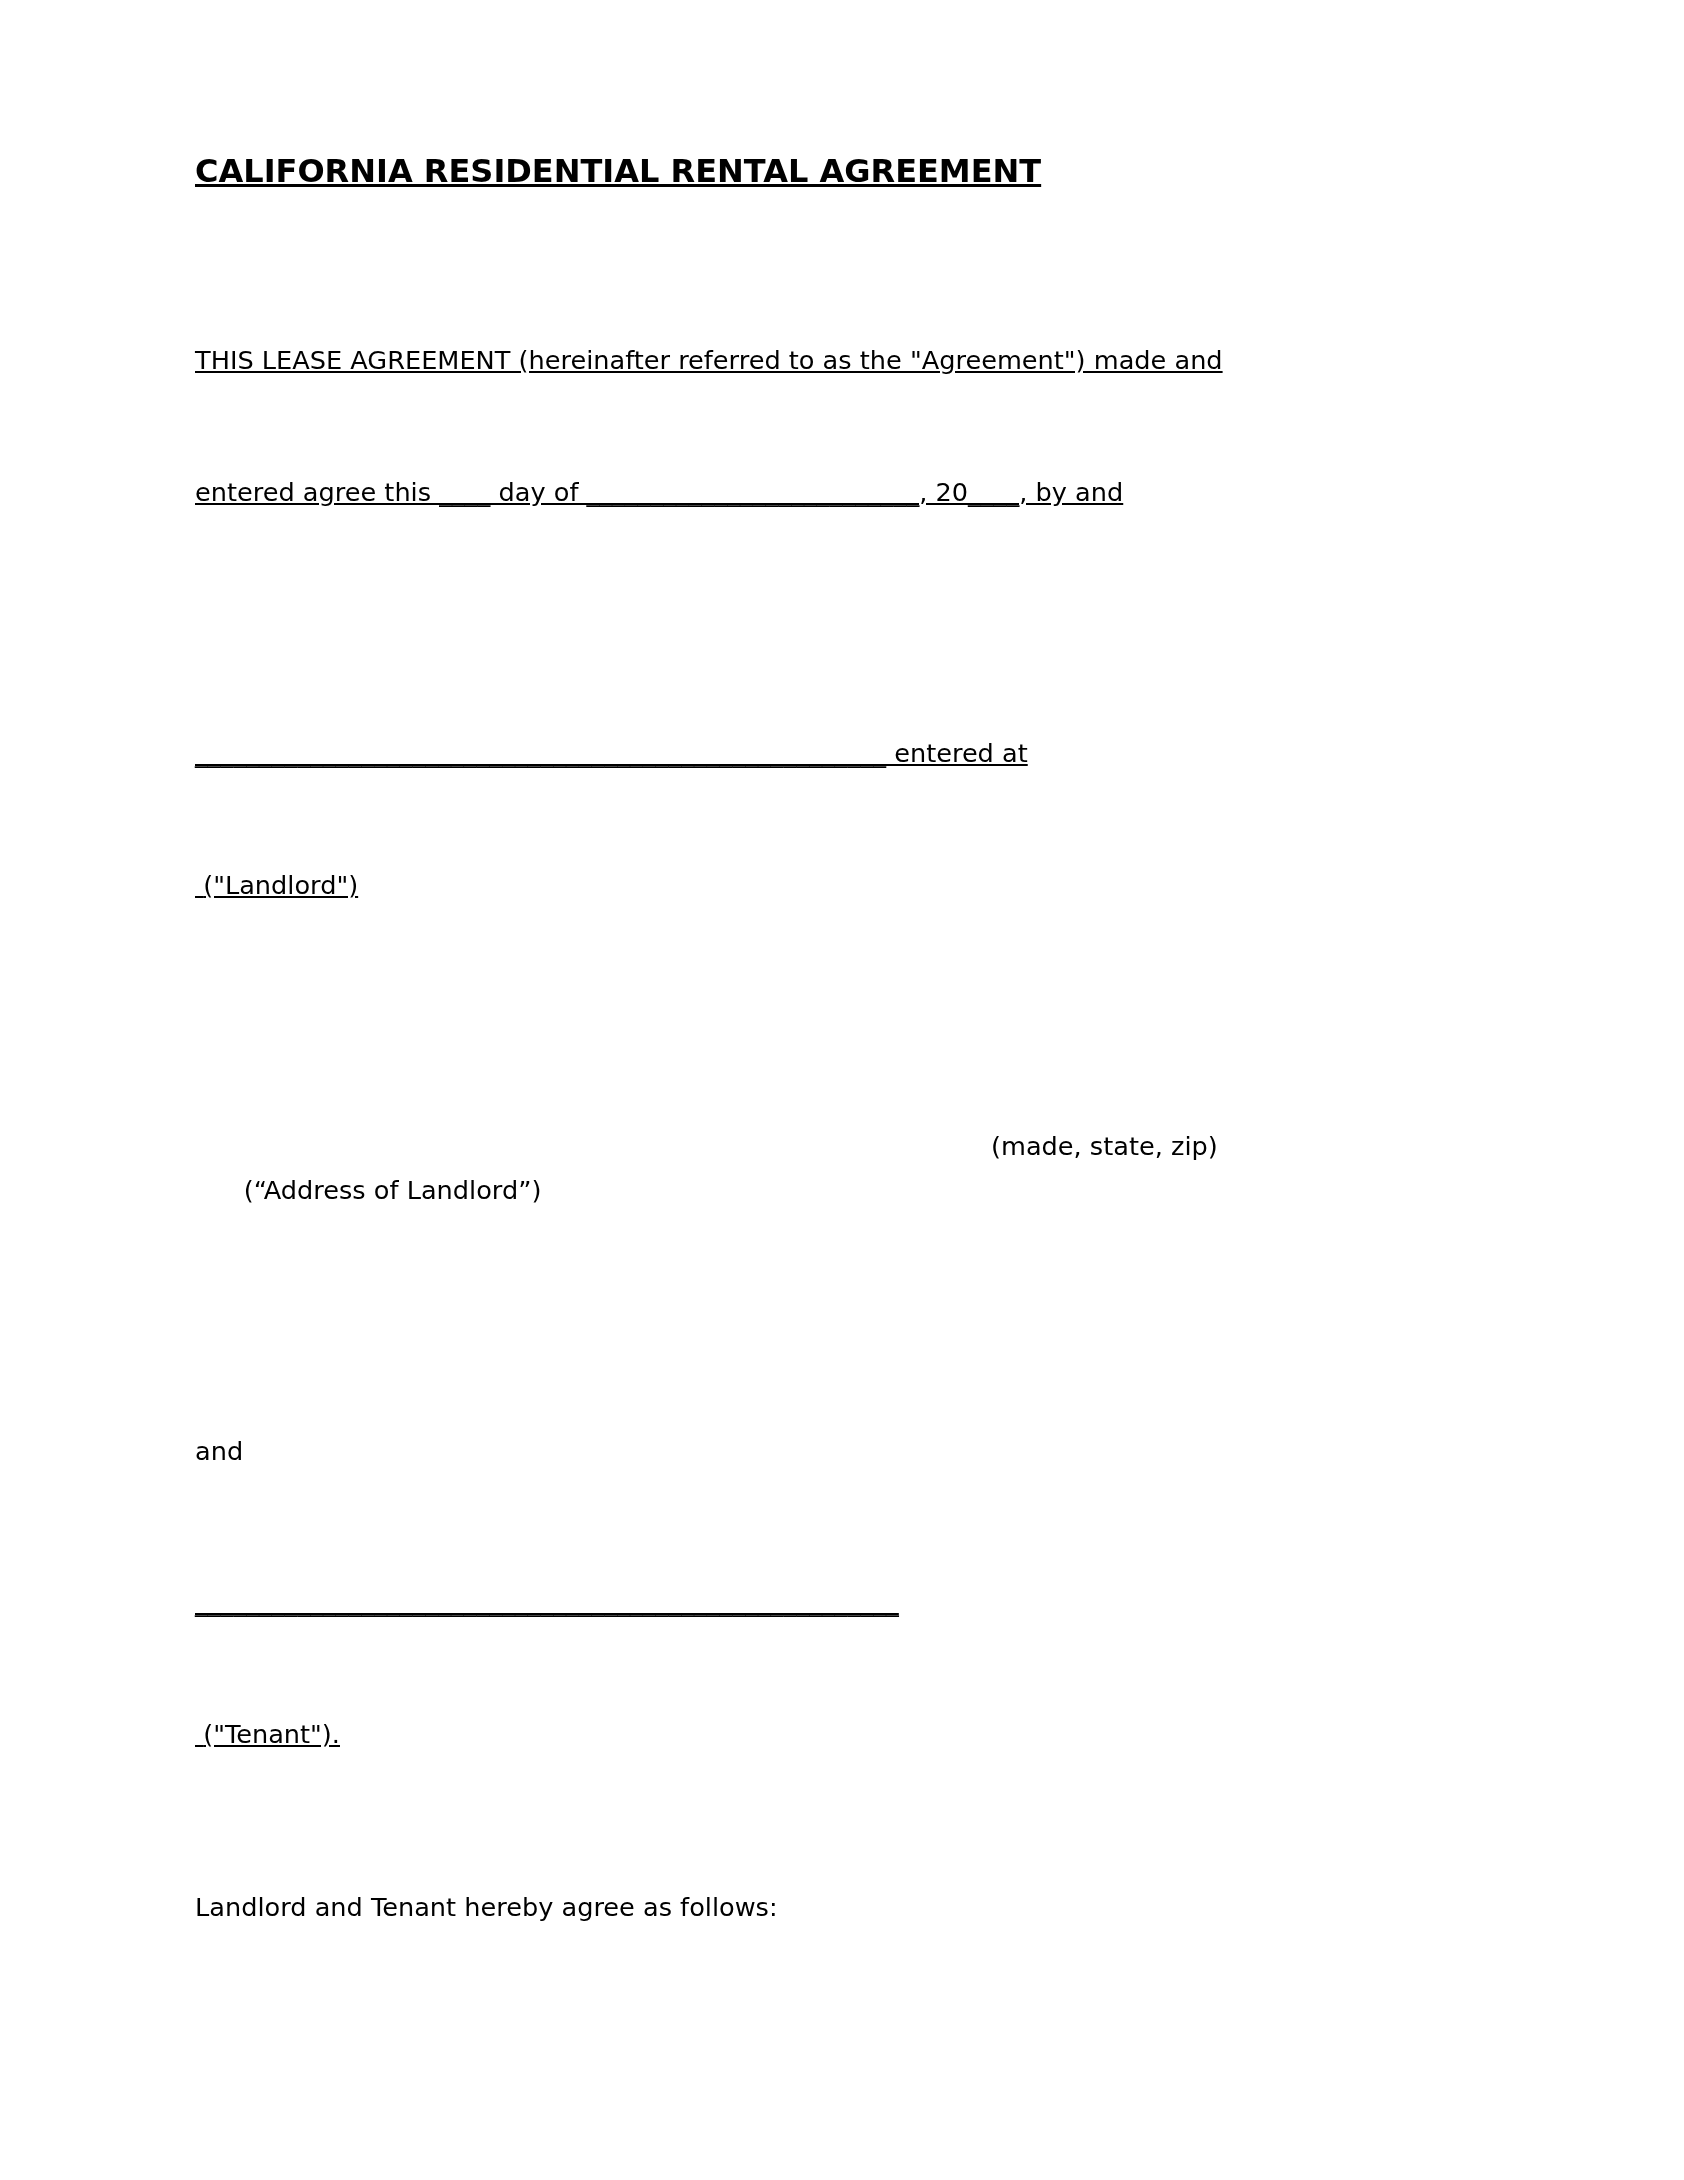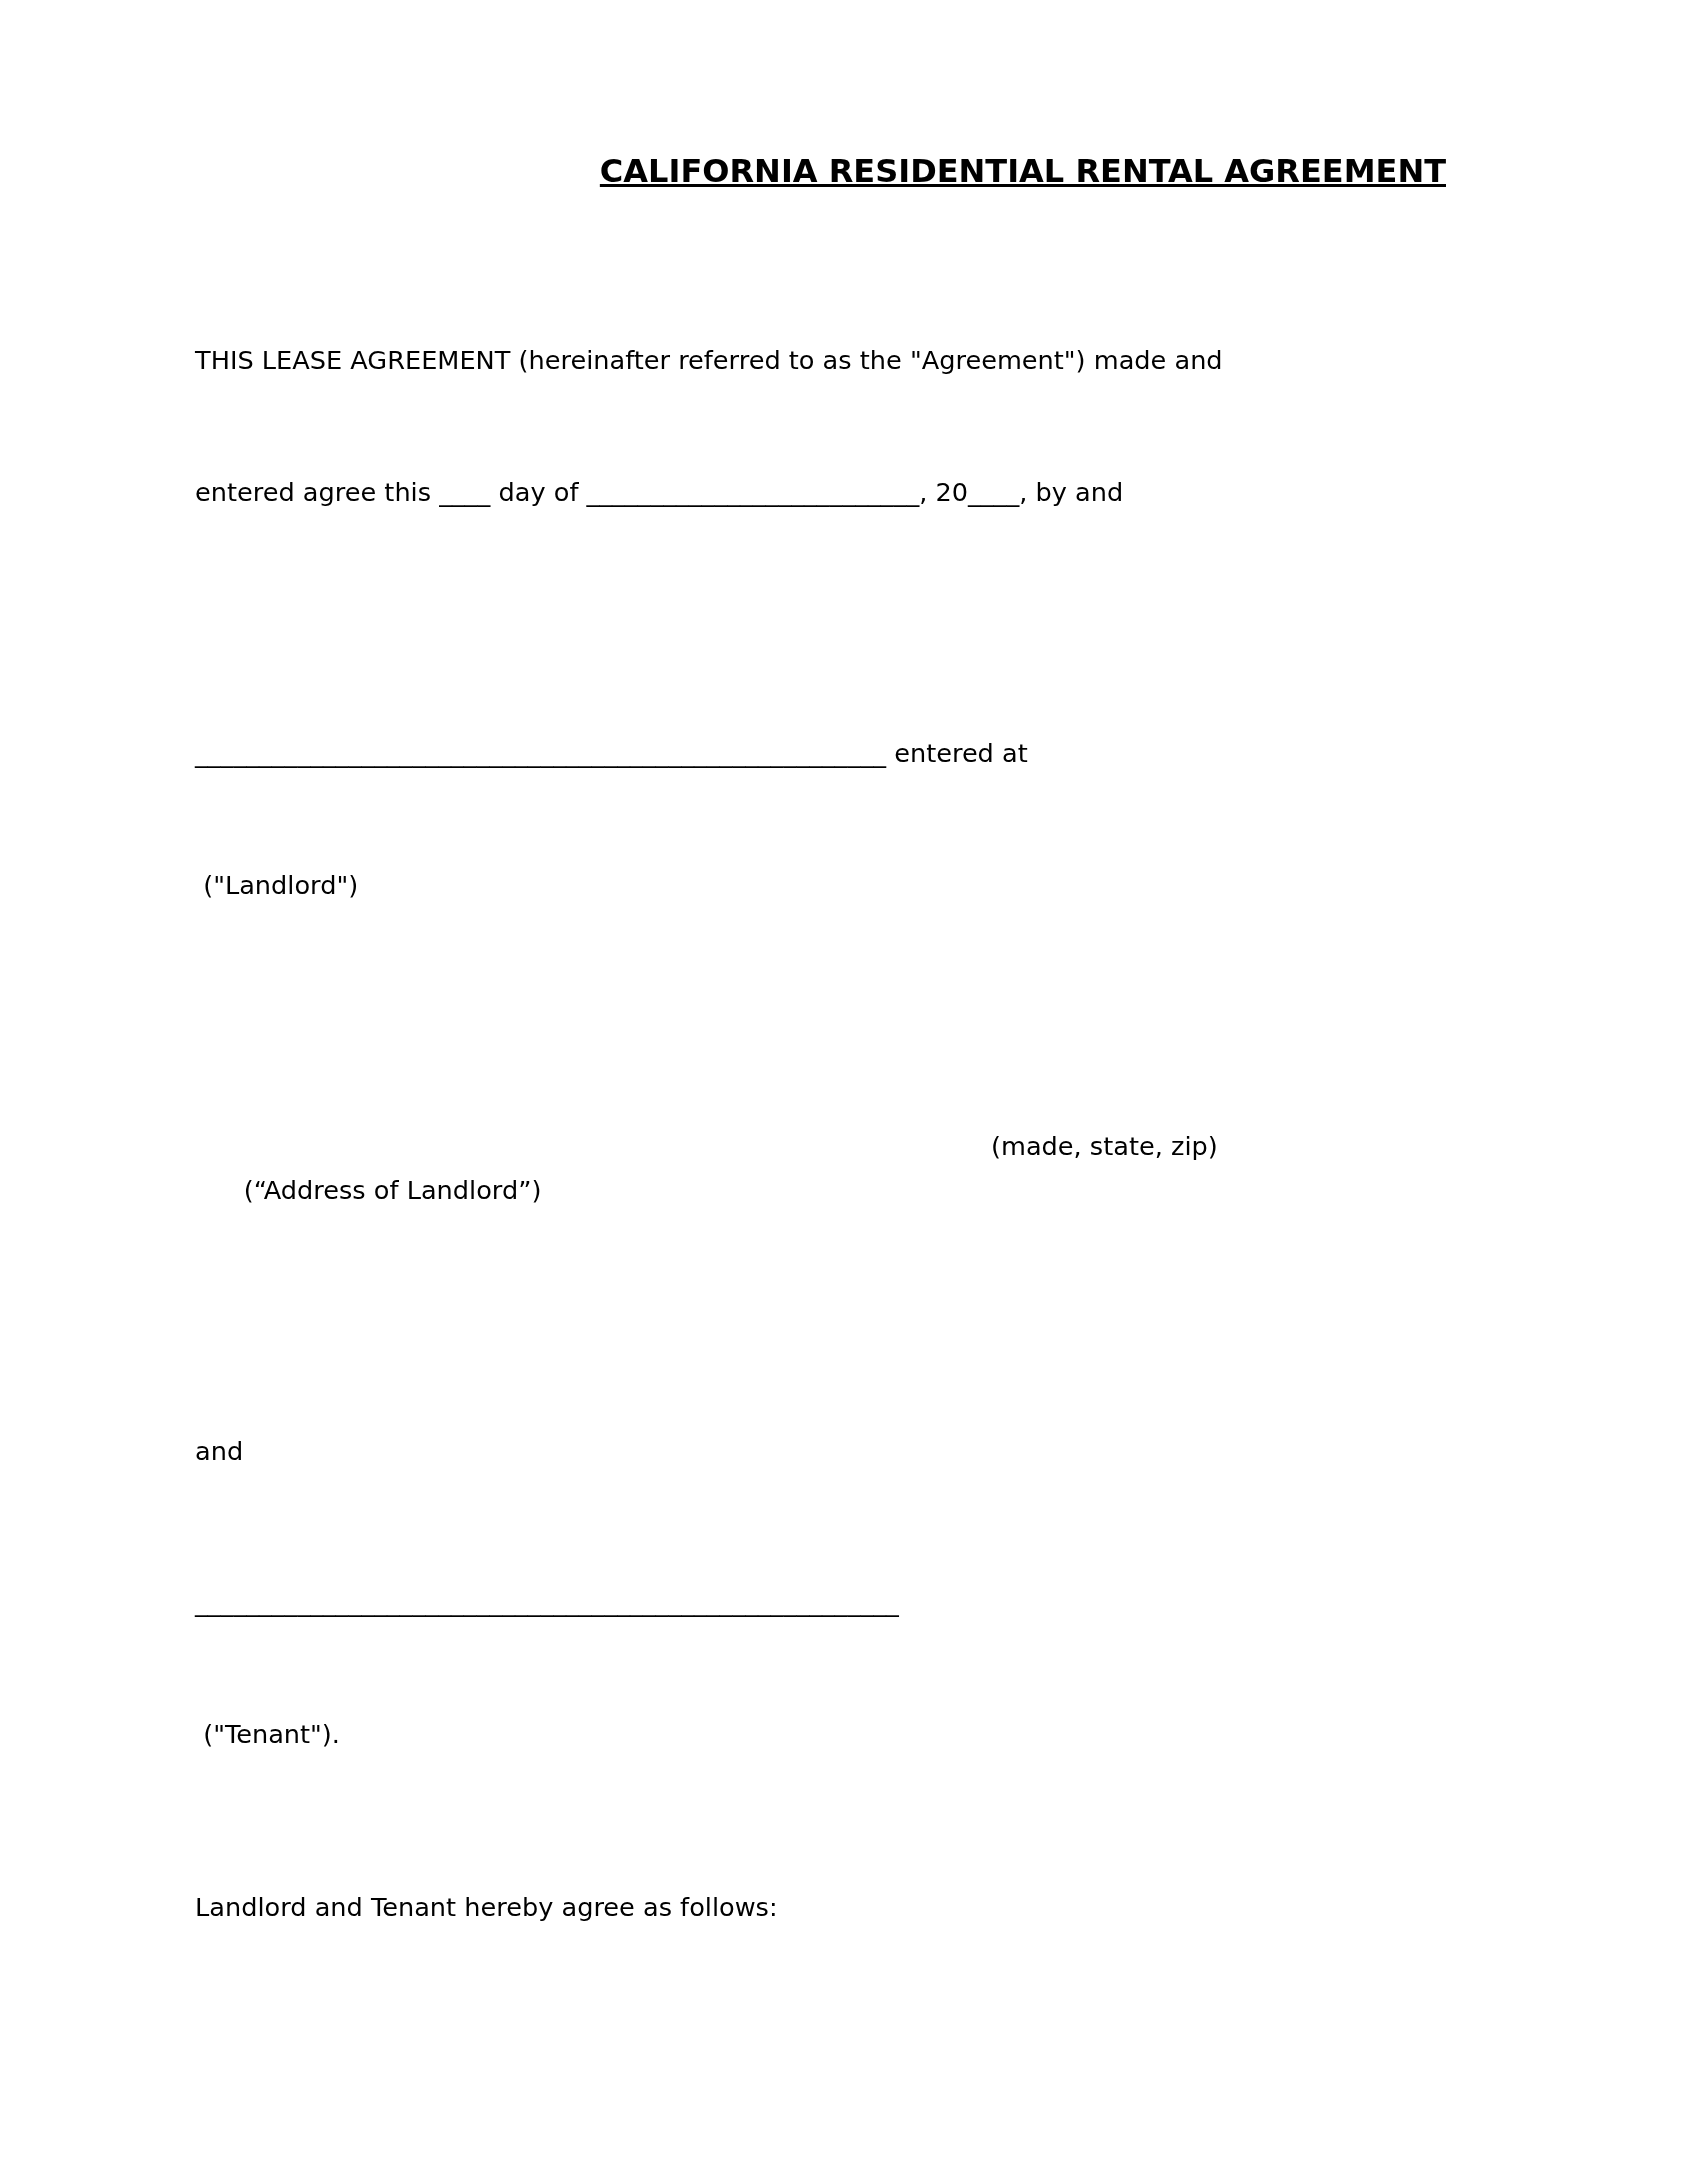--- a/index.html
+++ b/index.html
@@ -18,35 +18,36 @@
   }
   .page {
     padding: 147px 239px 0 195px;
     box-sizing: border-box;
     width: 1685px;
   }
   .title {
     font-size: 32px;
     font-weight: bold;
     text-decoration: underline;
-    text-align: right;
+    text-align: left;
     line-height: 48px;
     margin: 0 0 55px 0;
     white-space: pre-wrap;
   }
   .block {
     margin: 0 0 41px 0;
     white-space: pre-wrap;
   }
   .block-tight {
     margin: 0 0 19px 0;
     white-space: pre-wrap;
   }
   .line {
     white-space: pre-wrap;
+    text-decoration: underline;
   }
   .addr-labels {
     position: relative;
     white-space: pre-wrap;
   }
   .addr-right {
     position: absolute;
     left: 796px;
     top: 0;
     white-space: pre-wrap;

